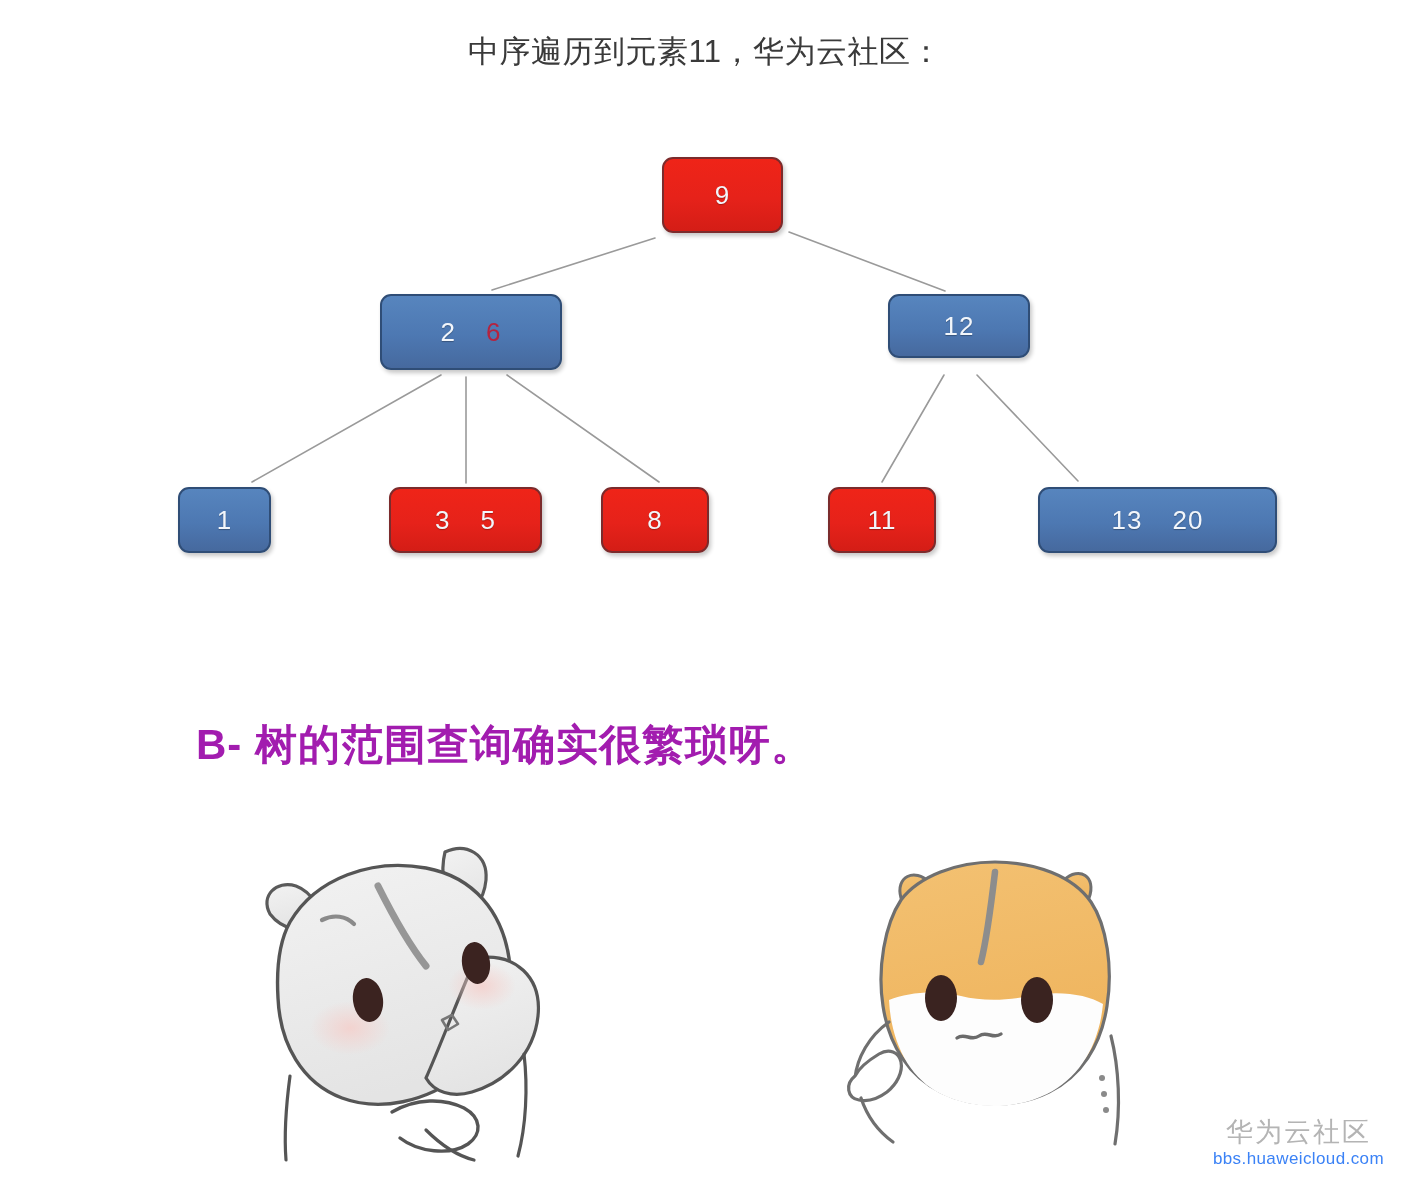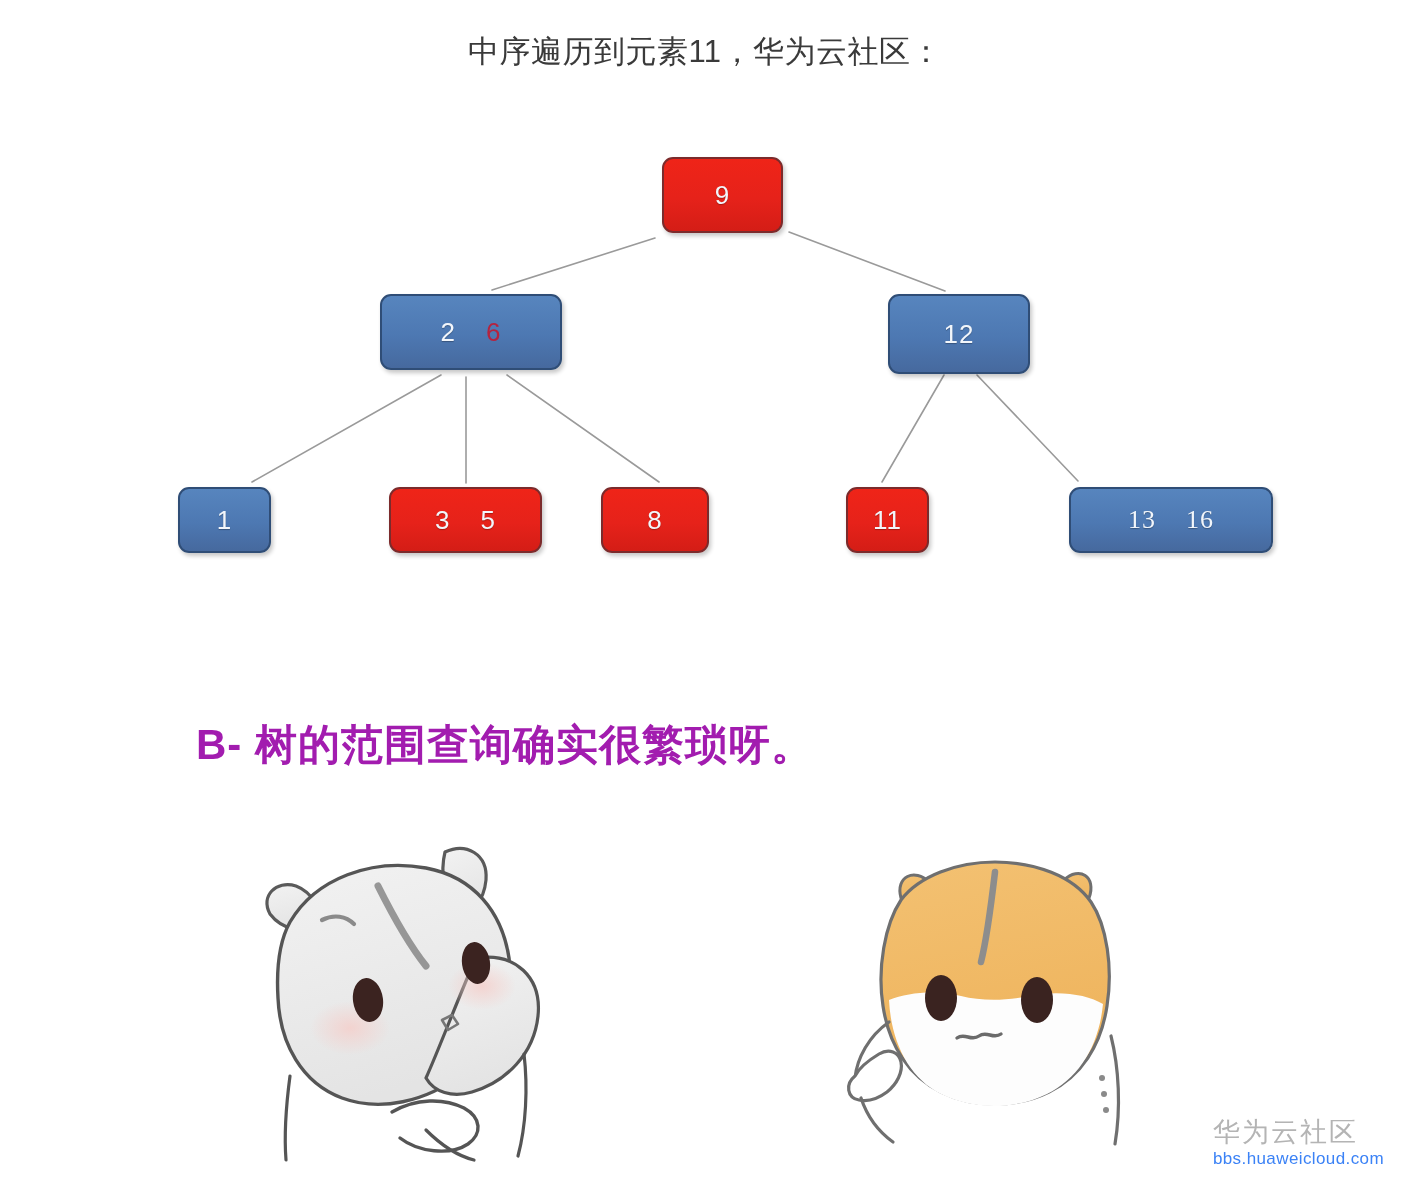--- a/index.html
+++ b/index.html
@@ -75,26 +75,26 @@
   .node .key {
     display: inline-block;
     text-align: center;
   }
   .node .key + .key { margin-left: 30px; }
   .key.hot { color: #b5233f; text-shadow: none; }
 
   
   #node-9    { left: 662px; top: 157px; width: 121px; height: 76px; }
   #node-2-6  { left: 380px; top: 294px; width: 182px; height: 76px; }
-  #node-12   { left: 888px; top: 294px; width: 142px; height: 80px; }
+  #node-12   { left: 888px; top: 294px; width: 142px; height: 64px; }
   #node-1    { left: 178px; top: 487px; width: 93px;  height: 66px; }
   #node-3-5  { left: 389px; top: 487px; width: 153px; height: 66px; }
   #node-8    { left: 601px; top: 487px; width: 108px; height: 66px; }
-  #node-11   { left: 846px; top: 487px; width: 83px; height: 66px; }
-  #node-13-15{ left: 1069px; top: 487px; width: 204px; height: 66px; font-family: Liberation Serif, serif; }
+  #node-11   { left: 828px; top: 487px; width: 108px; height: 66px; }
+  #node-13-15{ left: 1038px; top: 487px; width: 239px; height: 66px; }
 
   
   .caption {
     position: absolute;
     left: 196px;
     top: 722px;
     font-size: 42px;
     line-height: 46px;
     font-weight: 600;
     color: #a21caf;
@@ -120,20 +120,21 @@
     right: 26px;
     bottom: 18px;
     text-align: left;
     user-select: none;
   }
   .watermark .wm-cn {
     font-size: 27px;
     line-height: 32px;
     color: #b4b4b4;
     letter-spacing: 2px;
+    text-align: center;
   }
   .watermark .wm-url {
     font-size: 17px;
     line-height: 22px;
     color: #3b82f6;
     letter-spacing: 0.4px;
   }
 </style>
 </head>
 <body>
@@ -194,21 +195,21 @@
 
   <div class="node red" id="node-11">
     <span class="keys">
       <span class="key">11</span>
     </span>
   </div>
 
   <div class="node blue" id="node-13-15">
     <span class="keys">
       <span class="key">13</span>
-      <span class="key">16</span>
+      <span class="key">20</span>
     </span>
   </div>
 
 </div>
 
 <div class="caption">B- 树的范围查询确实很繁琐呀。</div>
 
 <div class="mascots">
 
   <svg class="mascot" id="mascot-gray" width="340" height="340" viewBox="0 0 340 340">

